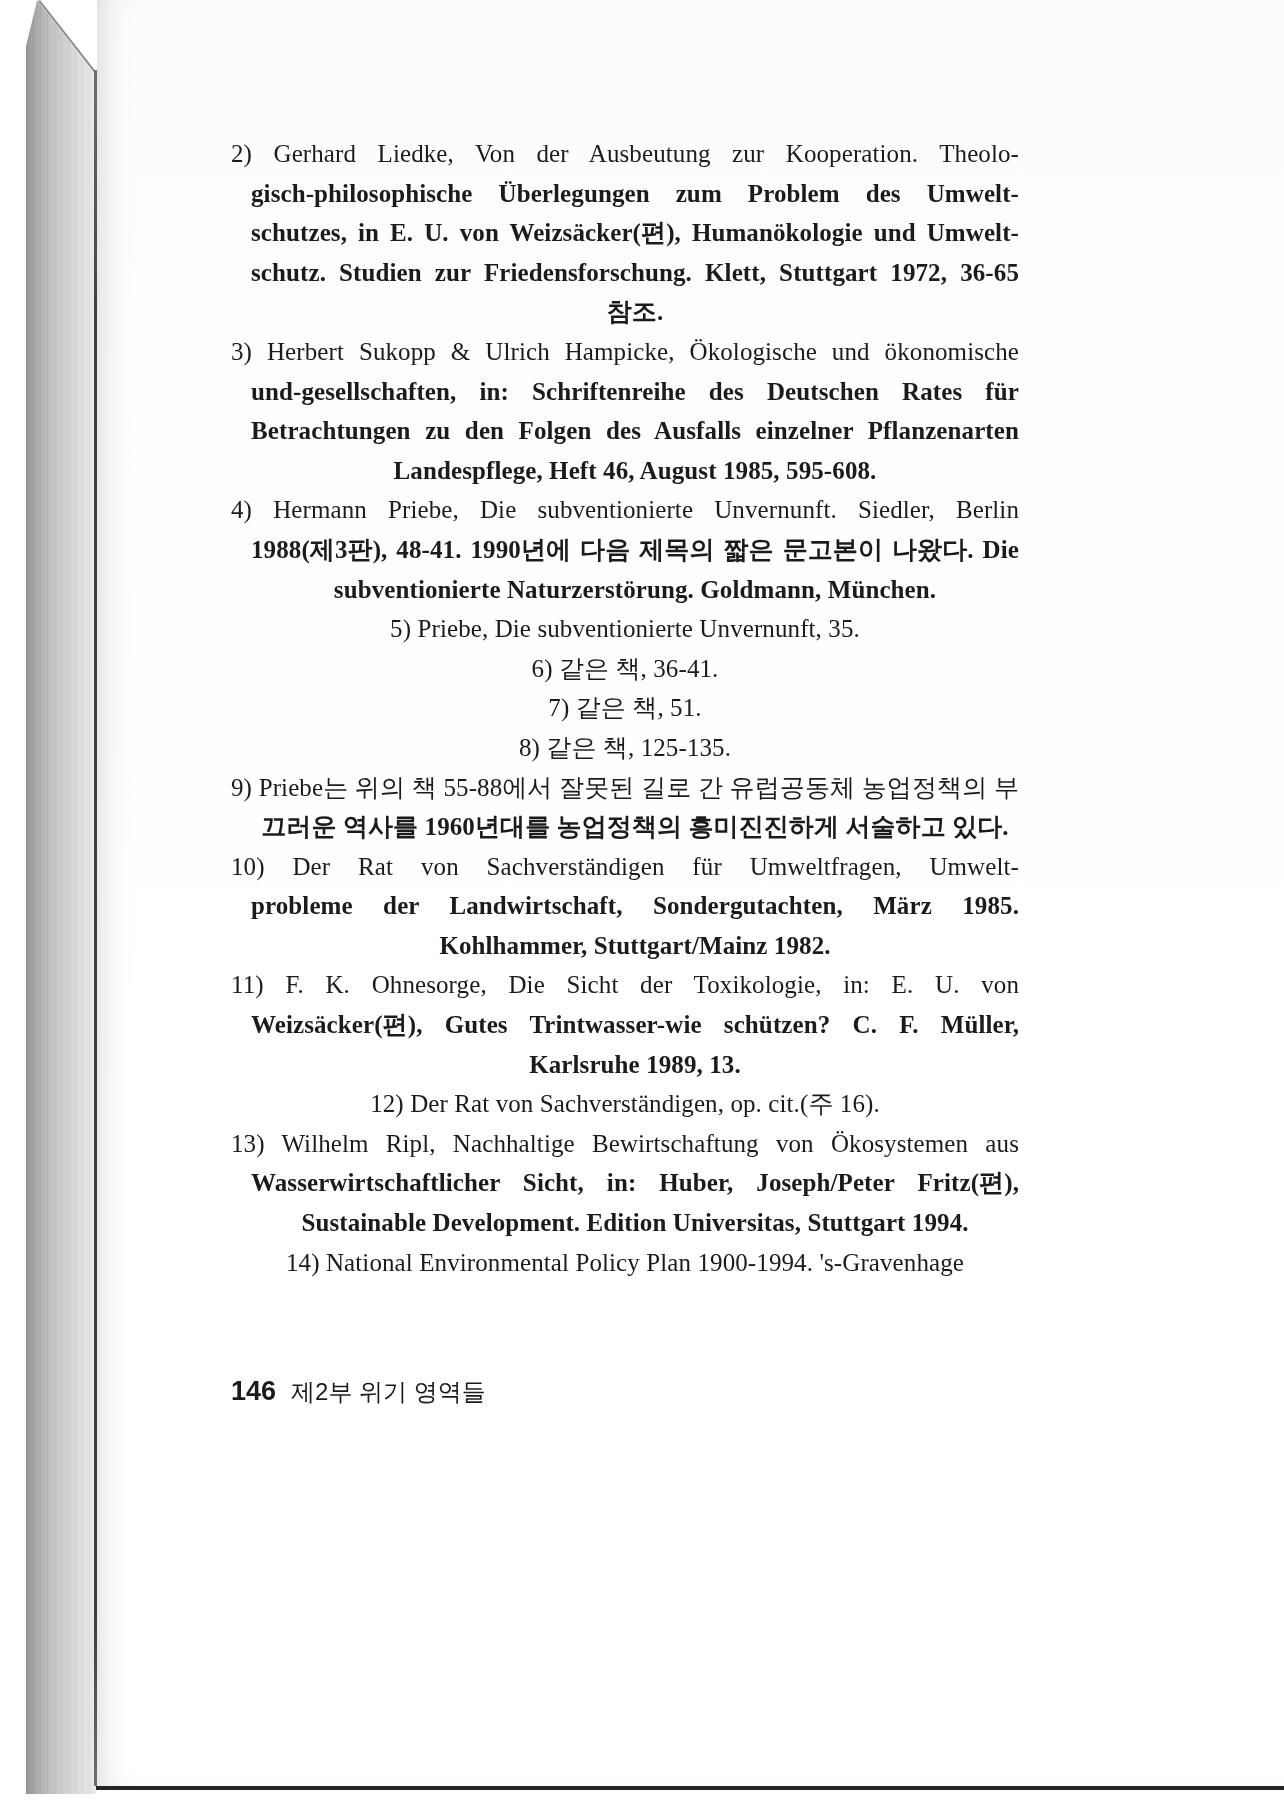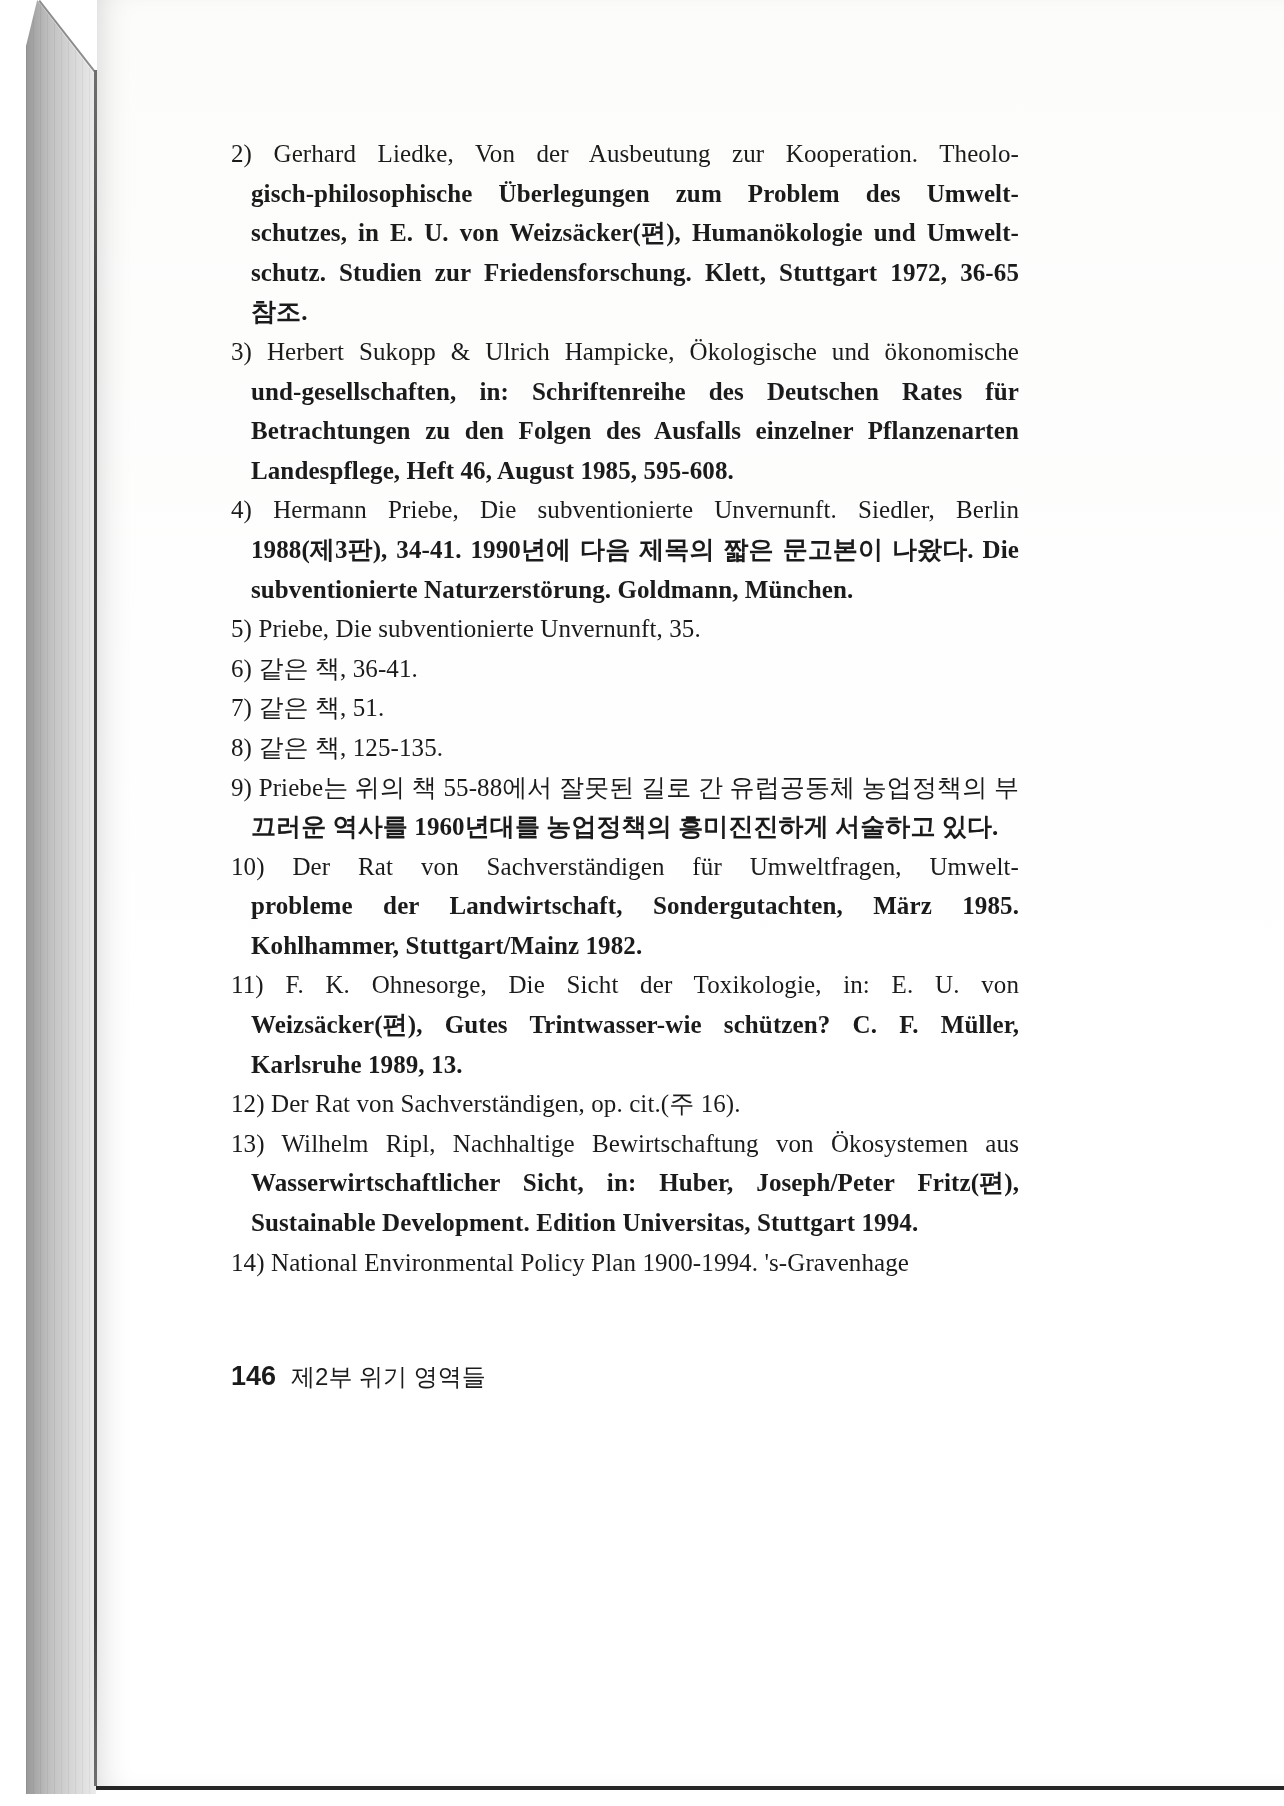--- a/index.html
+++ b/index.html
@@ -56,34 +56,35 @@
   .notes {
     position: absolute;
     left: 134px; top: 134px;
     width: 788px;
   }
   .note-line {
     font-size: 25px;
     line-height: 39.6px;
     white-space: nowrap;
     letter-spacing: 0.1px;
+    text-align: center;
   }
   .note-line.cont { padding-left: 20px; font-weight: bold; }
   .note-line.just {
     text-align: justify;
     text-align-last: justify;
     text-justify: inter-word;
   }
 
   
   .footer {
     position: absolute;
     left: 134px; top: 1366px;
     font-family: "Liberation Sans", "DejaVu Sans", sans-serif;
-    line-height: 20px;
+    line-height: 50px;
     white-space: nowrap;
   }
   .pagenum { font-size: 27px; font-weight: 700; }
   .section { font-size: 24px; font-weight: 500; margin-left: 15px; }
 </style>
 </head>
 <body>
 
 <div class="edge-strip"></div>
 <div class="corner-line"></div>
@@ -99,21 +100,21 @@
         <div class="note-line cont">참조.</div>
       </div>
       <div class="note">
         <div class="note-line just">3) Herbert Sukopp &amp; Ulrich Hampicke, Ökologische und ökonomische</div>
         <div class="note-line cont just">und-gesellschaften, in: Schriftenreihe des Deutschen Rates für</div>
         <div class="note-line cont just">Betrachtungen zu den Folgen des Ausfalls einzelner Pflanzenarten</div>
         <div class="note-line cont">Landespflege, Heft 46, August 1985, 595-608.</div>
       </div>
       <div class="note">
         <div class="note-line just">4) Hermann Priebe, Die subventionierte Unvernunft. Siedler, Berlin</div>
-        <div class="note-line cont just">1988(제3판), 34-41. 1990년에 다음 제목의 짧은 문고본이 나왔다. Die</div>
+        <div class="note-line cont just">1988(제3판), 48-41. 1990년에 다음 제목의 짧은 문고본이 나왔다. Die</div>
         <div class="note-line cont">subventionierte Naturzerstörung. Goldmann, München.</div>
       </div>
       <div class="note">
         <div class="note-line">5) Priebe, Die subventionierte Unvernunft, 35.</div>
       </div>
       <div class="note">
         <div class="note-line">6) 같은 책, 36-41.</div>
       </div>
       <div class="note">
         <div class="note-line">7) 같은 책, 51.</div>

